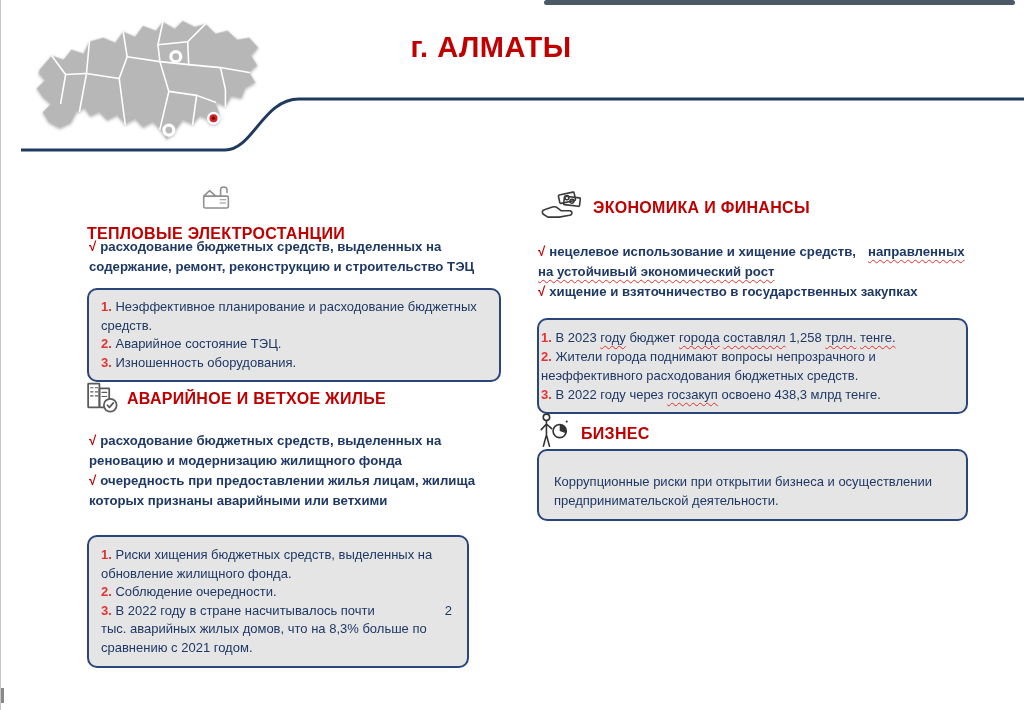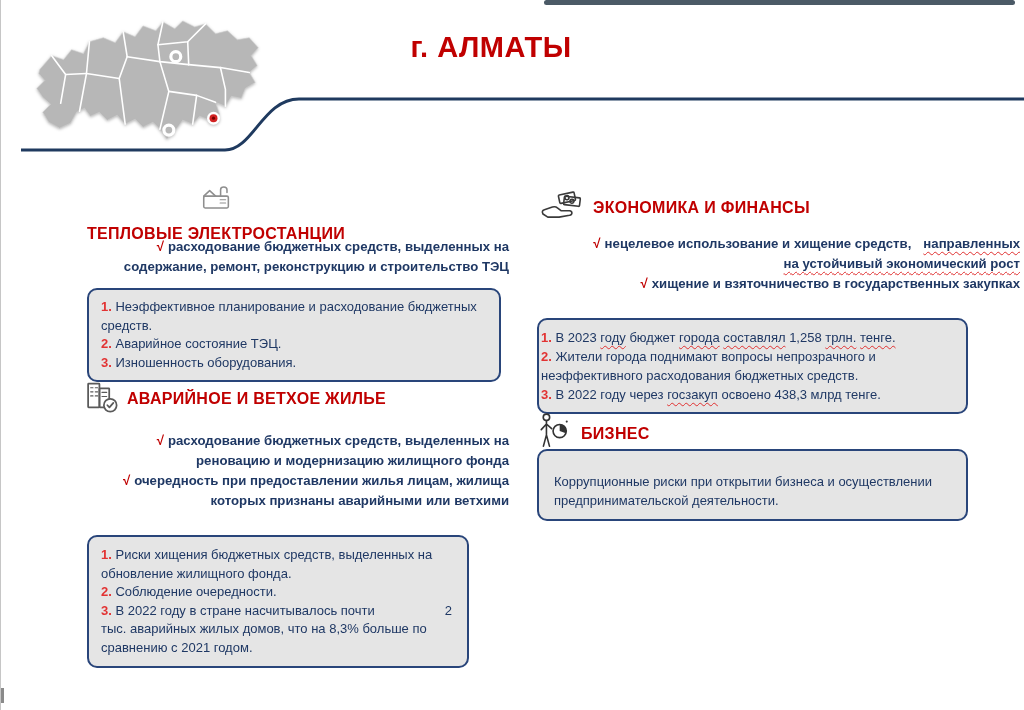--- a/index.html
+++ b/index.html
@@ -16,21 +16,21 @@
             background:#4b5a66; border-radius:3px; }
 
   .swoosh { position:absolute; left:0; top:0; }
 
   .map-wrap { position:absolute; left:28px; top:12px; }
   .map-wrap svg { filter: drop-shadow(0 1.5px 1.5px rgba(0,0,0,.28)); }
 
   .sec-header { position:absolute; display:flex; align-items:center; z-index:2; }
   .sec-title { font-size:16px; font-weight:bold; color:#c00000; letter-spacing:.3px; }
 
-  .risks { position:absolute; color:#1f3864; font-weight:bold; font-size:13.2px; line-height:20px;text-align:right; }
+  .risks { position:absolute; color:#1f3864; font-weight:bold; font-size:13.2px; line-height:20px; }
   .risks p { margin:0; }
   .chk { color:#c00000; margin-right:4px; }
 
   .risk-box { position:absolute; border:2px solid #29457a; border-radius:10px; background:#e5e5e5;
               color:#1f3864; font-size:13px; }
   .risk-box p { margin:0; }
   .box-tec     { left:86px;  top:288px; width:414px; padding:8px 12px;  line-height:18.5px; }
   .box-housing { left:86px;  top:535px; width:382px; padding:9px 12px;  line-height:18.5px; }
   .box-eco     { left:536px; top:318px; width:431px; padding:8px 2px;  line-height:19px; }
   .box-biz     { left:536px; top:449px; width:431px; height:72px; padding:21px 15px 10px; line-height:19px; }
@@ -40,21 +40,21 @@
           text-decoration-color:#e03030; text-decoration-thickness:1px; text-underline-offset:3px; }
   .gap { display:inline-block; }
 
   .hdr-tec     { left:86px;  top:183px; gap:9px;flex-direction:column;  }
   .hdr-housing { left:83px;  top:379px; gap:8px;  }
   .hdr-eco     { left:538px; top:189px; gap:8px;align-items:center;  }
   .hdr-biz     { left:536px; top:412px; gap:10px; }
 
   .risk-tec     { left:88px;  top:237px; width:420px; }
   .risk-housing { left:88px;  top:431px; width:420px; }
-  .risk-eco     { left:537px; top:234px; width:482px; }
+  .risk-eco     { left:537px; top:242px; width:482px; }
 </style>
 </head>
 <body>
 
 <div class="slide">
 
   <svg class="swoosh" width="1024" height="170" viewBox="0 0 1024 170">
     <path d="M 20 150 L 224 150 C 252 150 262 99 298 99 L 1024 99" fill="none" stroke="#1f3a5f" stroke-width="3"></path>
   </svg>
 

